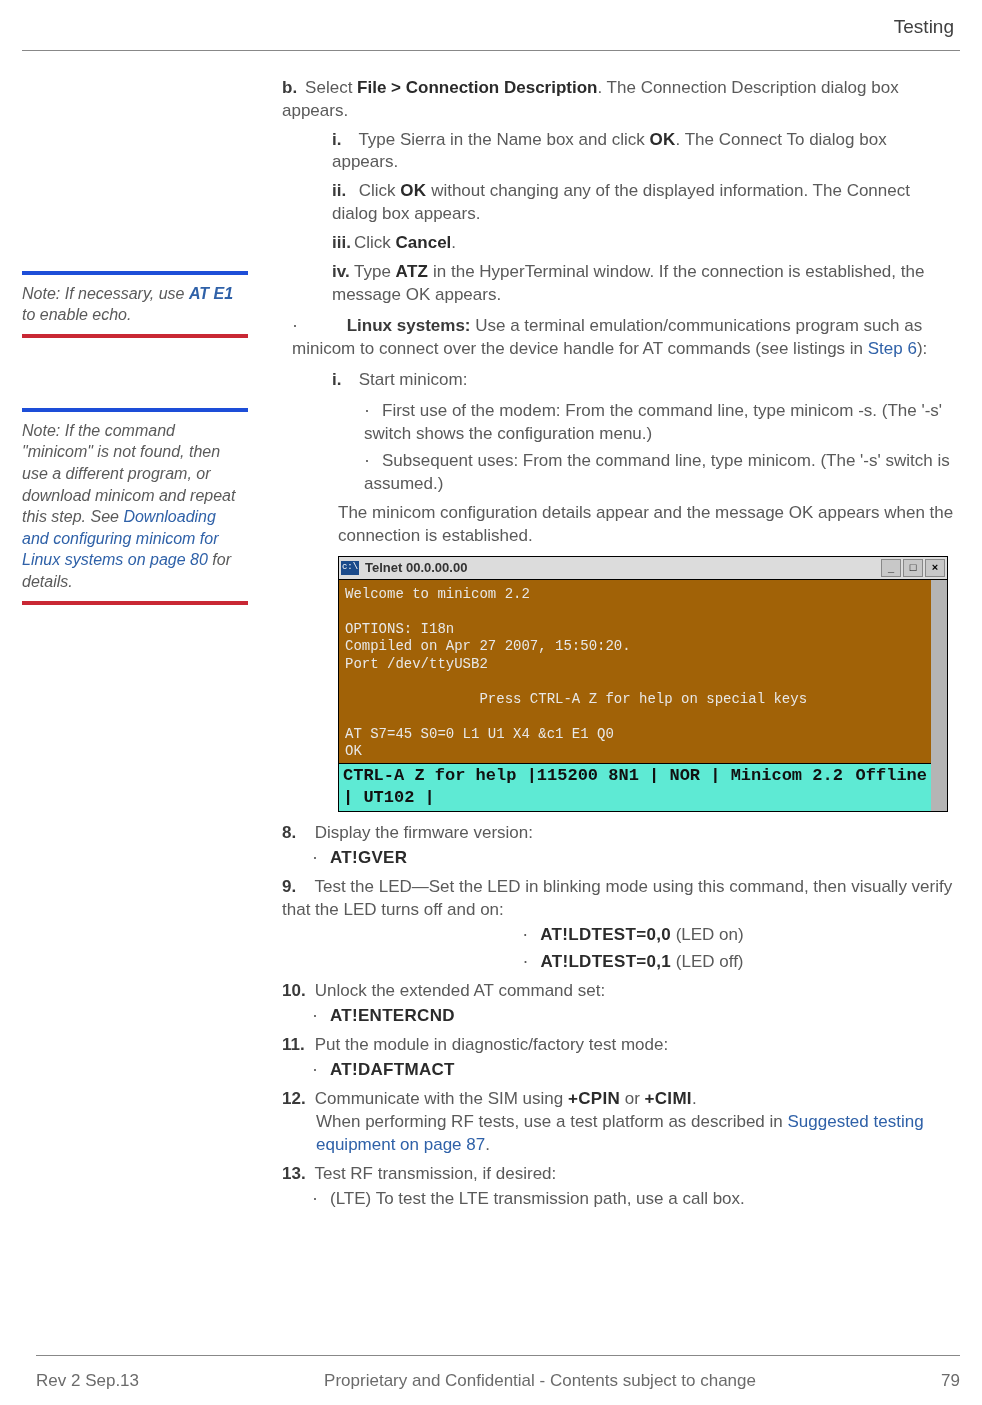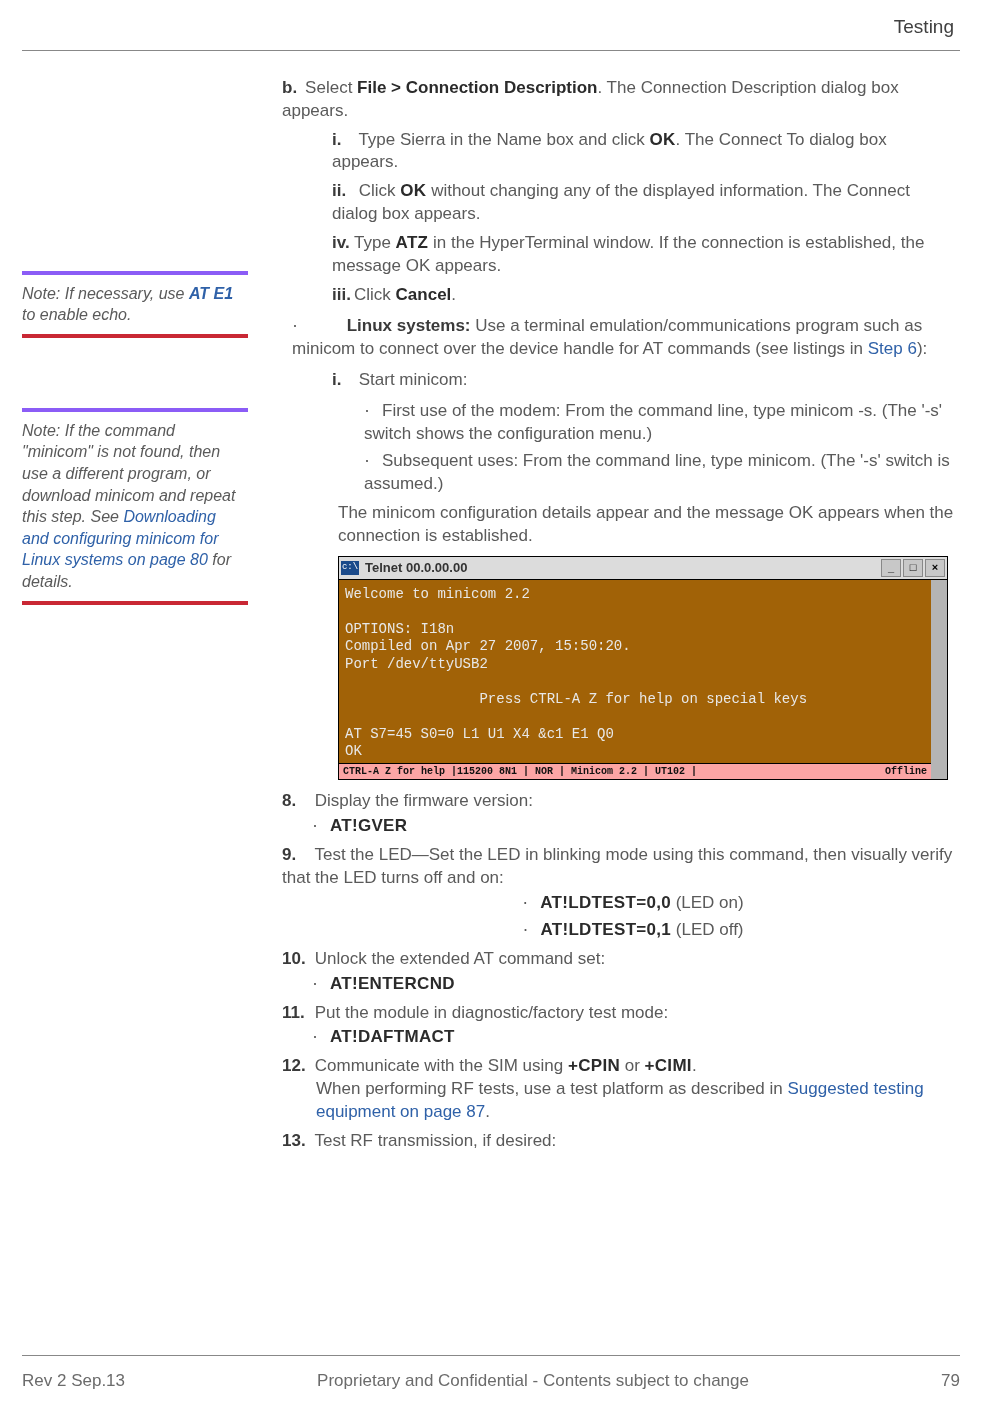--- a/index.html
+++ b/index.html
@@ -34,21 +34,21 @@
   }
   .sidecol {
     width: 226px;
     flex: 0 0 226px;
     font-style: italic;
     font-size: 16px;
     color: #5a5a5a;
     padding-top: 194px;
   }
   .sidenote {
-    border-top: 4px solid #8b5cf6;
+    border-top: 4px solid #1d4ed8;
     border-bottom: 4px solid #c92834;
     padding: 8px 2px 8px 0;
     margin-bottom: 70px;
   }
   .side-link { color: #2f61a8; }
   .side-em { color: #5a5a5a; font-style: italic; }
   .maincol {
     flex: 1;
     padding-right: 6px;
   }
@@ -122,38 +122,38 @@
     font-family: Arial, sans-serif;
   }
   .term-body {
     background: #a16207;
     padding: 6px 6px 2px 6px;
     white-space: pre;
     line-height: 1.25;
     min-height: 140px;
   }
   .term-statusbar {
-    background: #fca5a5;
+    background: #5eead4;
     color: #111;
     font-weight: bold;
-    font-size: 10px;
+    font-size: 17px;
     padding: 1px 4px;
     border-top: 1px solid #000;
     display: flex;
     justify-content: space-between;
   }
   .term-scroll {
     width: 16px;
     background: #b5b5b5;
   }
   .term-outer { display: flex; }
   .footer {
     position: absolute;
     bottom: 12px;
-    left: 22px;
+    left: 36px;
     right: 22px;
     border-top: 1px solid #888;
     padding-top: 14px;
     display: flex;
     justify-content: space-between;
     color: #6b6b6b;
     font-size: 17px;
   }
 </style>
 </head>
@@ -181,24 +181,24 @@
       <div class="sub-roman">
         <div class="item">
           <span class="rm">i.</span>
           <span>Type Sierra in the Name box and click </span><span class="mono">OK</span><span>. The Connect To dialog box appears.</span>
         </div>
         <div class="item">
           <span class="rm">ii.</span>
           <span>Click </span><span class="mono">OK</span><span> without changing any of the displayed information. The Connect dialog box appears.</span>
         </div>
         <div class="item">
+          <span class="rm">iii.</span><span>Click </span><span class="bold-ui">Cancel</span><span>.</span>
+        </div>
+        <div class="item">
           <span class="rm">iv.</span><span>Type </span><span class="mono">ATZ</span><span> in the HyperTerminal window. If the connection is established, the message OK appears.</span>
-        </div>
-        <div class="item">
-          <span class="rm">iii.</span><span>Click </span><span class="bold-ui">Cancel</span><span>.</span>
         </div>
       </div>
 
       <div class="bullet-list indent-a" style="margin-left:18px;">
         <div class="bitem">
           <span class="bold">Linux systems:</span><span> Use a terminal emulation/communications program such as minicom to connect over the device handle for AT commands (see listings in </span><span class="link">Step 6</span><span>):</span>
         </div>
       </div>
 
       <div class="sub-roman" style="margin-top:8px;">
@@ -284,20 +284,21 @@
           <span>Communicate with the SIM using </span><span class="mono">+CPIN</span><span> or </span><span class="mono">+CIMI</span><span>.</span>
           <div style="margin-left:34px;">
             <span>When performing RF tests, use a test platform as described in </span><span class="link">Suggested testing equipment on page 87</span><span>.</span>
           </div>
         </div>
 
         <div class="nitem">
           <span class="nmark">13.</span>
           <span>Test RF transmission, if desired:</span>
           <div class="bullet-list" style="margin-left:30px;">
+            <div class="bitem"><span>(LTE) To test the LTE transmission path, use a call box.</span></div>
           </div>
         </div>
       </div>
 
     </div>
   </div>
 
   <div class="footer">
     <span>Rev 2  Sep.13</span>
     <span>Proprietary and Confidential - Contents subject to change</span>

